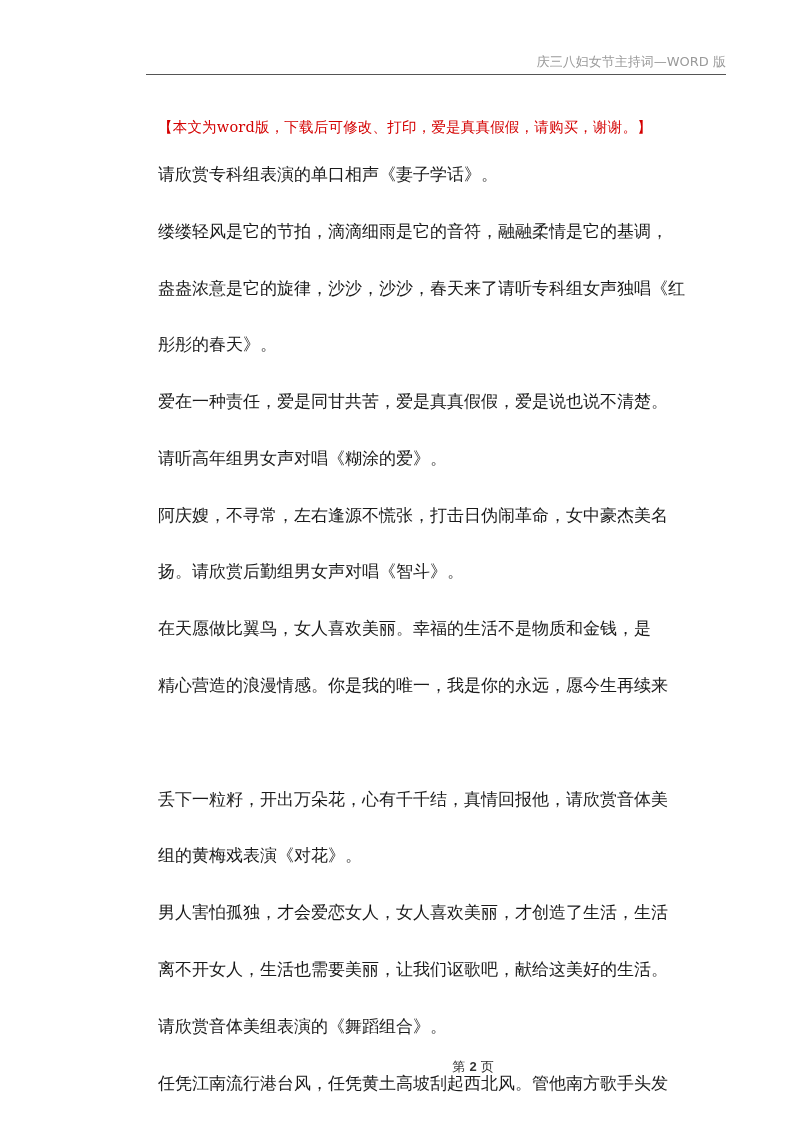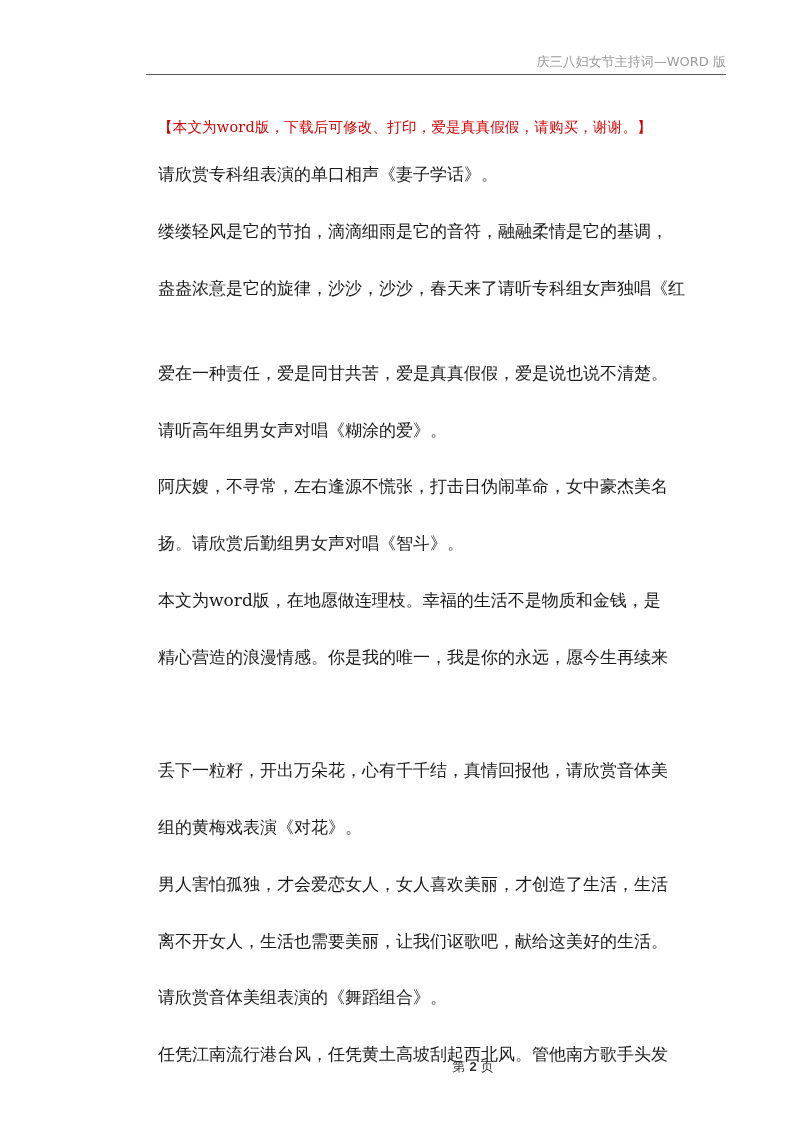--- a/index.html
+++ b/index.html
@@ -96,30 +96,31 @@
   <div class="notice">【本文为word版，下载后可修改、打印，爱是真真假假，请购买，谢谢。】</div>
 
 
   <div class="body-text">
     <div class="line">请欣赏专科组表演的单口相声《妻子学话》。</div>
     <div class="para-gap"></div>
     <div class="line">缕缕轻风是它的节拍，滴滴细雨是它的音符，融融柔情是它的基调，</div>
     <div class="para-gap"></div>
     <div class="line">盎盎浓意是它的旋律，沙沙，沙沙，春天来了请听专科组女声独唱《红</div>
     <div class="para-gap"></div>
+    <div class="line">彤彤的春天》。</div>
     <div class="para-gap"></div>
     <div class="line">爱在一种责任，爱是同甘共苦，爱是真真假假，爱是说也说不清楚。</div>
     <div class="para-gap"></div>
     <div class="line">请听高年组男女声对唱《糊涂的爱》。</div>
     <div class="para-gap"></div>
     <div class="line">阿庆嫂，不寻常，左右逢源不慌张，打击日伪闹革命，女中豪杰美名</div>
     <div class="para-gap"></div>
     <div class="line">扬。请欣赏后勤组男女声对唱《智斗》。</div>
     <div class="para-gap"></div>
-    <div class="line">本文为word版，在地愿做连理枝。幸福的生活不是物质和金钱，是</div>
+    <div class="line">在天愿做比翼鸟，女人喜欢美丽。幸福的生活不是物质和金钱，是</div>
     <div class="para-gap"></div>
     <div class="line">精心营造的浪漫情感。你是我的唯一，我是你的永远，愿今生再续来</div>
     <div class="para-gap"></div>
     <div class="para-gap"></div>
     <div class="para-gap"></div>
     <div class="line">丢下一粒籽，开出万朵花，心有千千结，真情回报他，请欣赏音体美</div>
     <div class="para-gap"></div>
     <div class="line">组的黄梅戏表演《对花》。</div>
     <div class="para-gap"></div>
     <div class="line">男人害怕孤独，才会爱恋女人，女人喜欢美丽，才创造了生活，生活</div>

